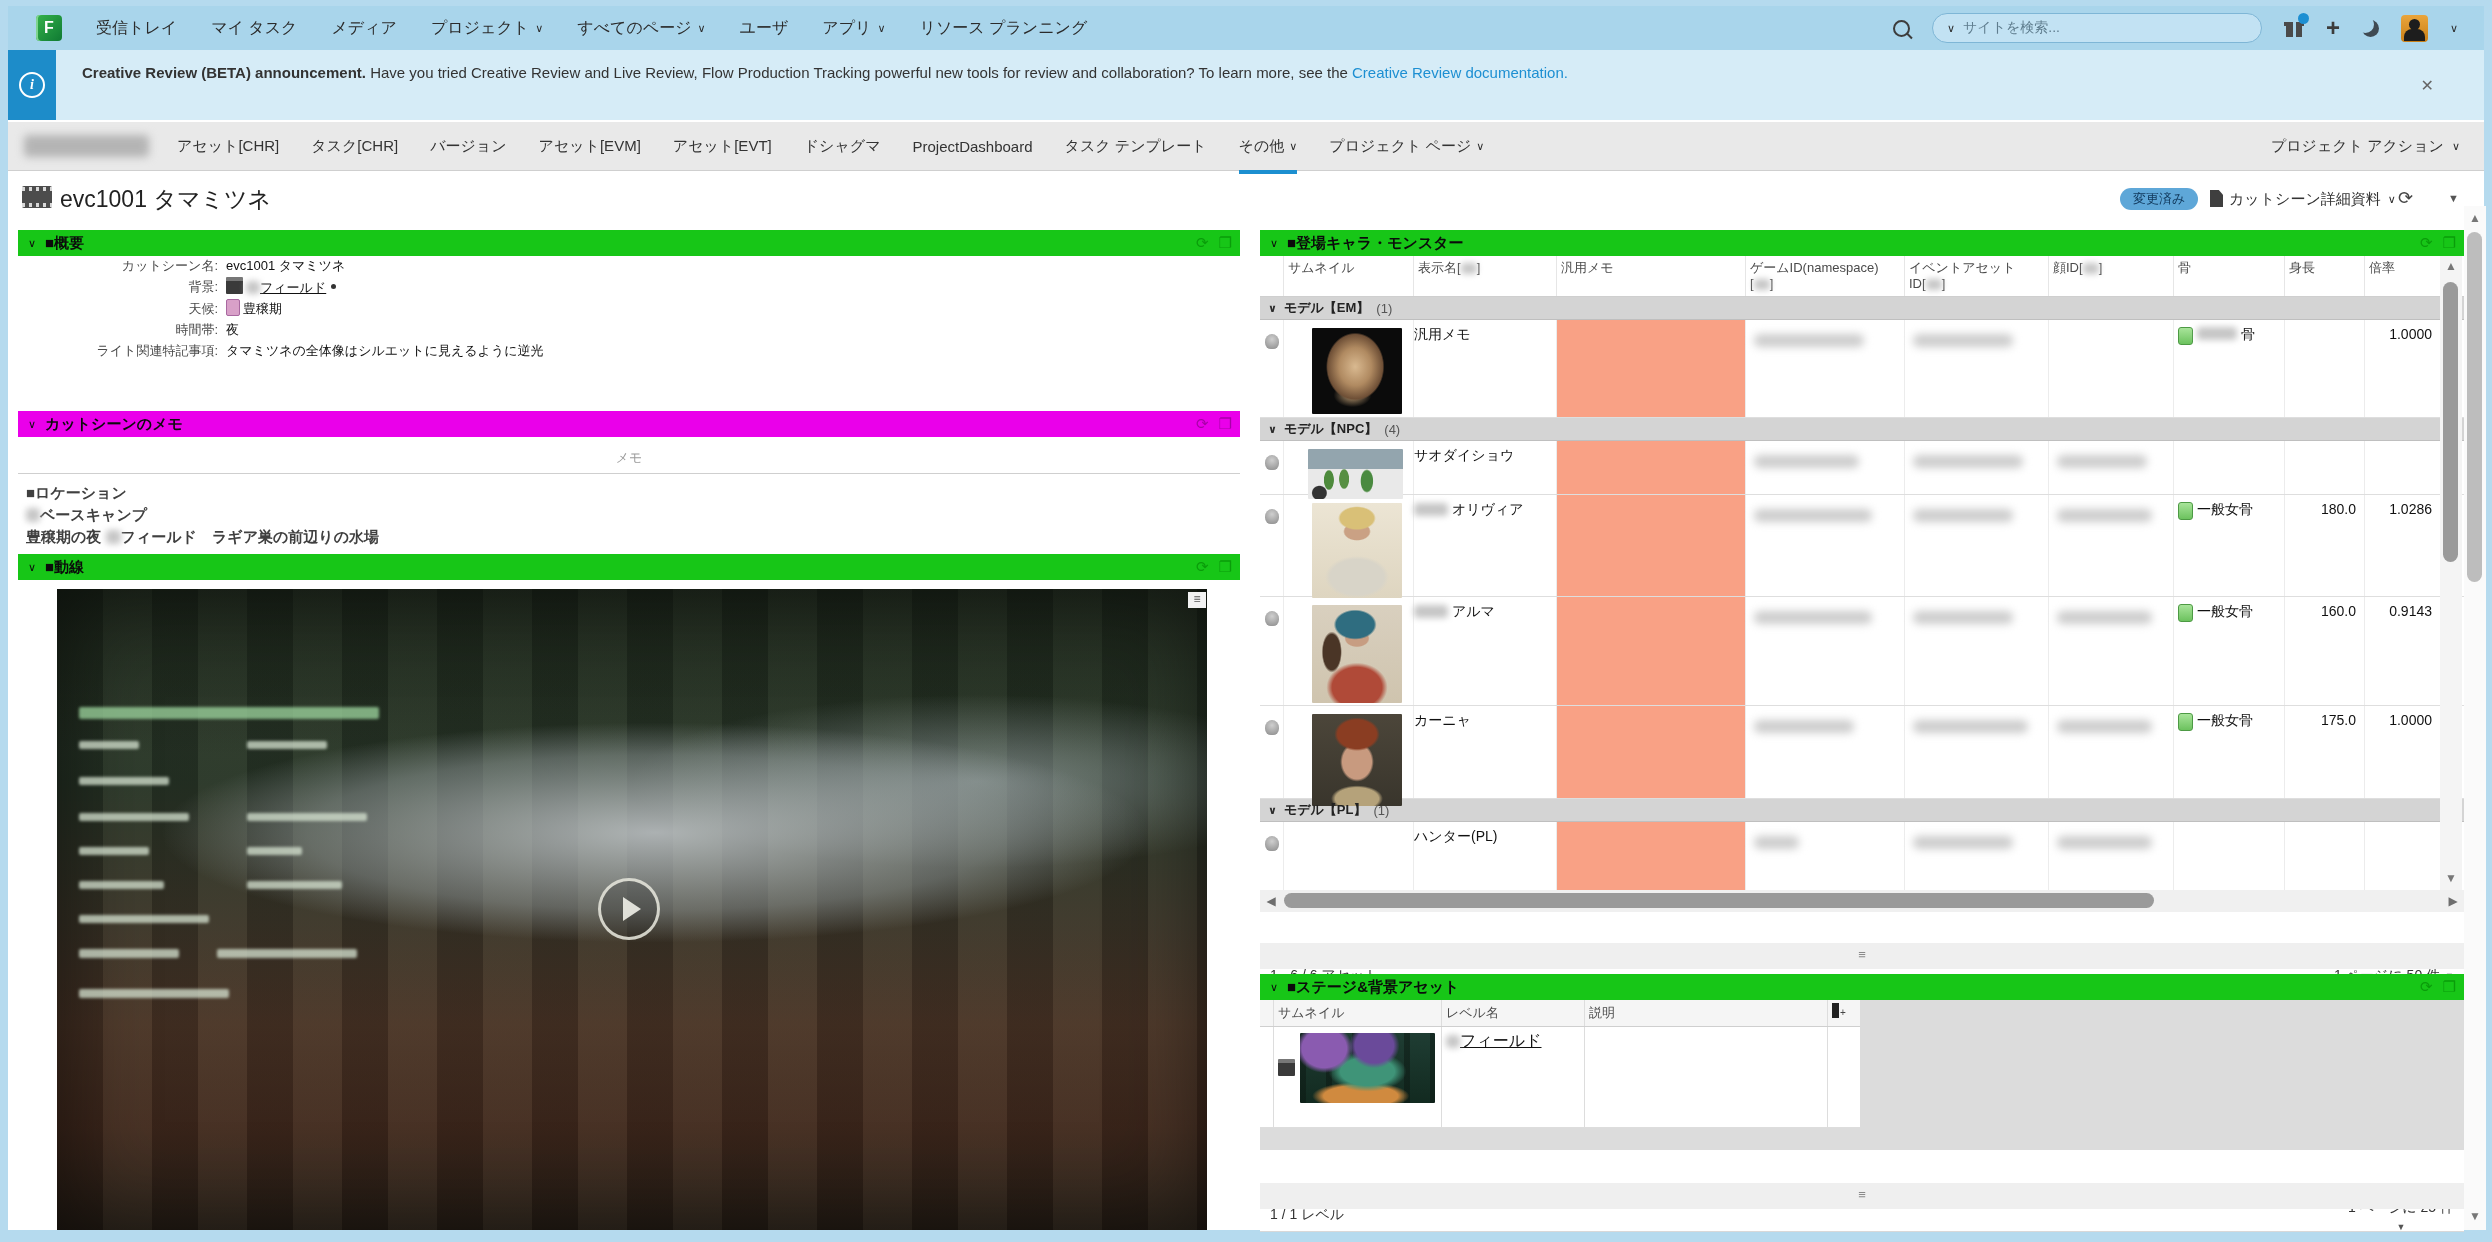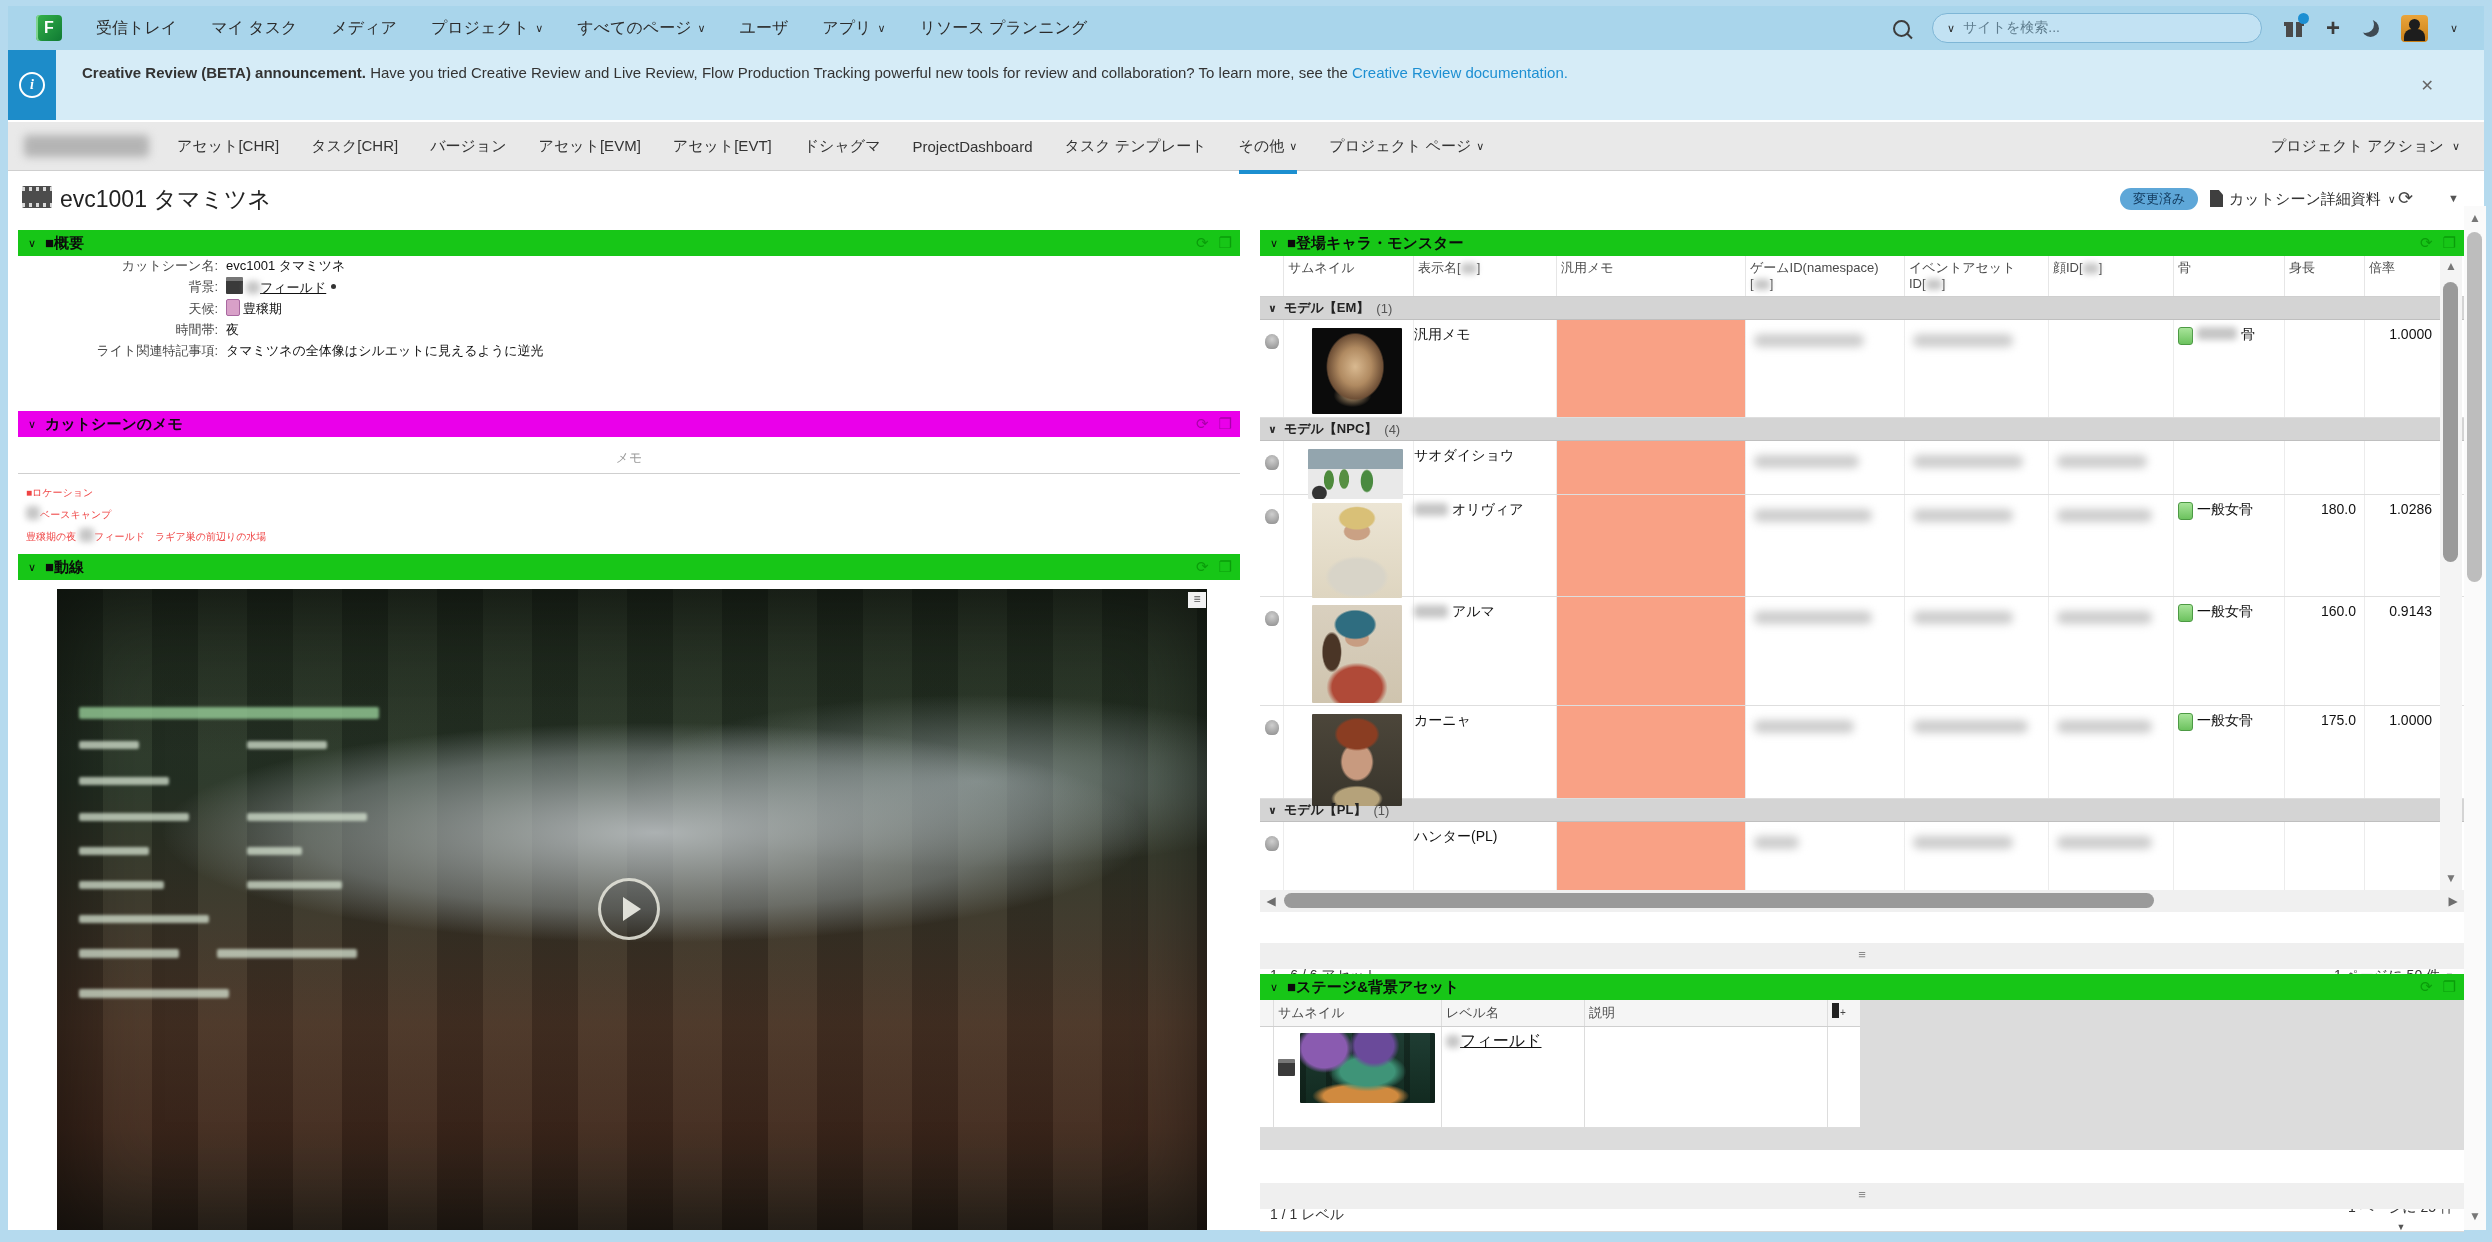--- a/index.html
+++ b/index.html
@@ -72,21 +72,21 @@
   .ov-val{flex:1;max-width:1000px;}
   .mini-clap{display:inline-block;width:17px;height:13px;background:#3a3a3a;border-top:4px solid #777;vertical-align:-2px;margin-right:3px;border-radius:1px;}
   .wx-tag{display:inline-block;width:12px;height:15px;background:#d8a0c8;border:1px solid #a868a0;border-radius:2px;vertical-align:-3px;margin-right:3px;}
   .dot{display:inline-block;width:5px;height:5px;border-radius:50%;background:#333;vertical-align:3px;margin-left:5px;}
   .ulink{text-decoration:underline;color:#111;cursor:pointer;}
   .bl{display:inline-block;background:#c6c6c6;border-radius:4px;filter:blur(3px);vertical-align:-2px;}
 
   
   .memo-body{position:absolute;left:10px;top:431px;width:1222px;background:#fff;}
   .memo-label{color:#9a9a9a;font-size:13px;padding:12px 8px 6px 8px;border-bottom:1px solid #cfcfcf;text-align:center;}
-  .memo-lines{padding:8px 8px 14px 8px;font-size:10px;color:#ef4444;line-height:21px;}
+  .memo-lines{padding:8px 8px 14px 8px;font-size:15px;color:#404040;line-height:21px;font-weight:bold;}
   .memo-lines div{margin-bottom:1px;}
 
   
   .video{position:absolute;left:49px;top:583px;width:1150px;height:641px;background:
     radial-gradient(55% 22% at 52% 38%,rgba(205,210,214,.8),rgba(160,168,170,.45) 55%,rgba(120,128,128,0) 78%),
     radial-gradient(40% 18% at 80% 30%,rgba(180,190,195,.55),rgba(120,128,128,0) 75%),
     linear-gradient(rgba(10,14,10,.45),rgba(10,14,10,0) 26%),
     repeating-linear-gradient(90deg,rgba(18,28,18,.42) 0 46px,rgba(52,66,48,.35) 46px 95px),
     linear-gradient(#33402f 0%,#2d392c 30%,#49392e 52%,#5e372a 68%,#53291f 84%,#2f1b16 100%);
     box-shadow:inset 0 0 90px rgba(0,0,0,.55);}

